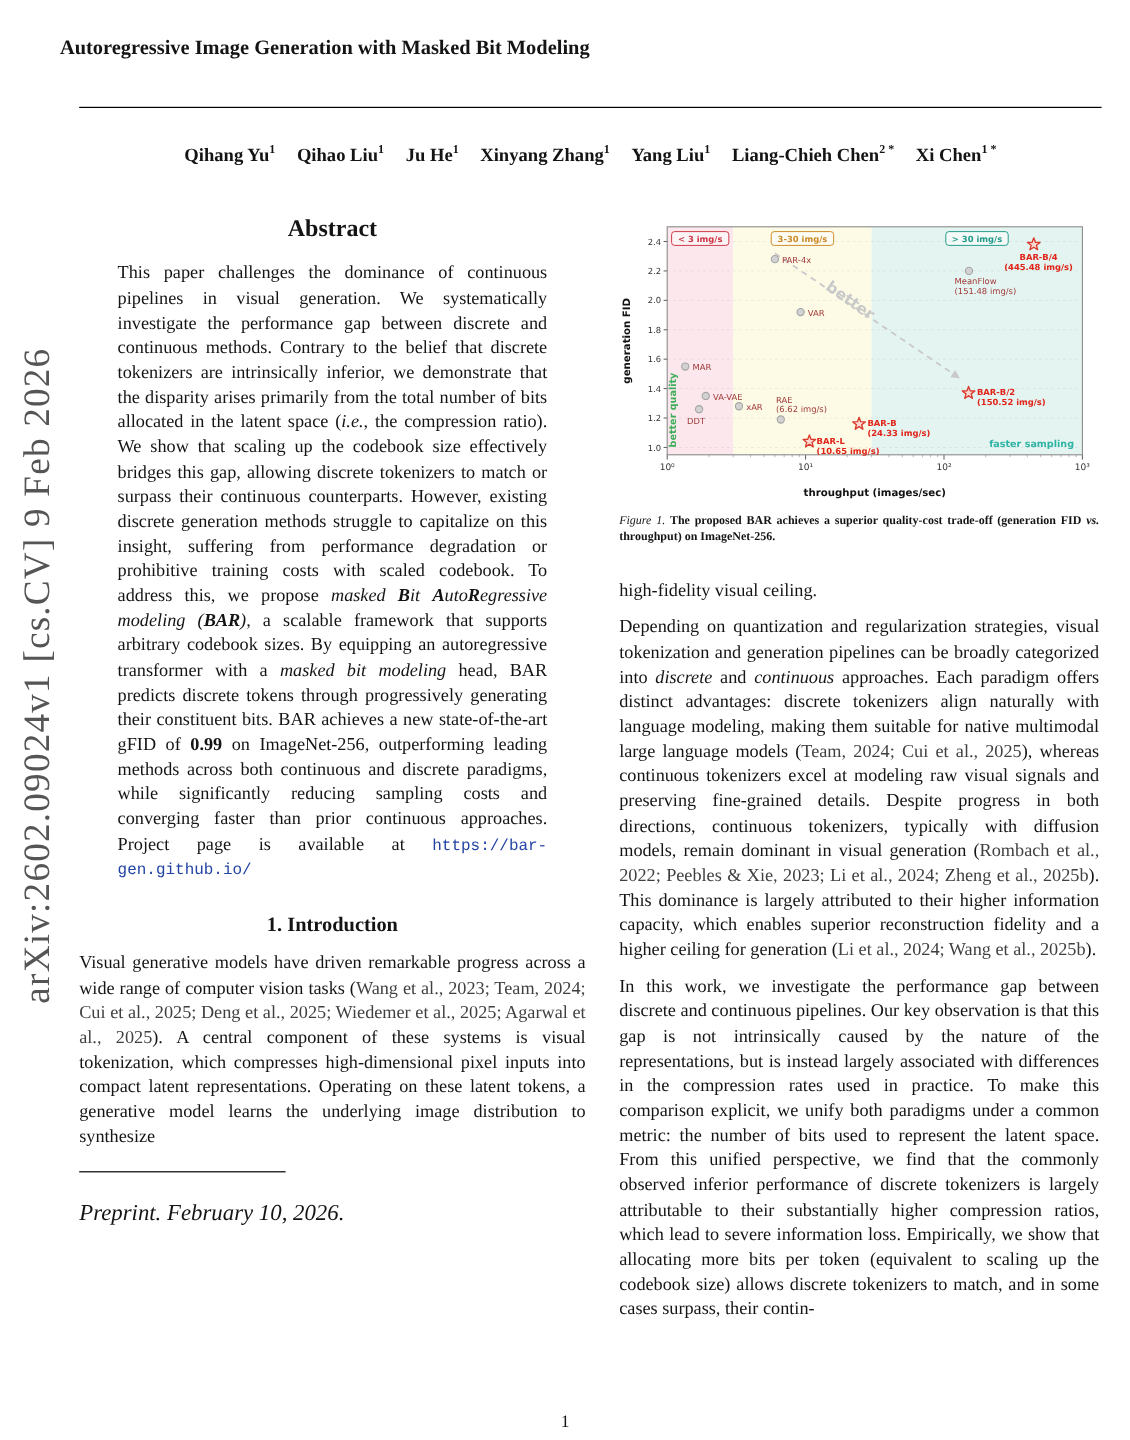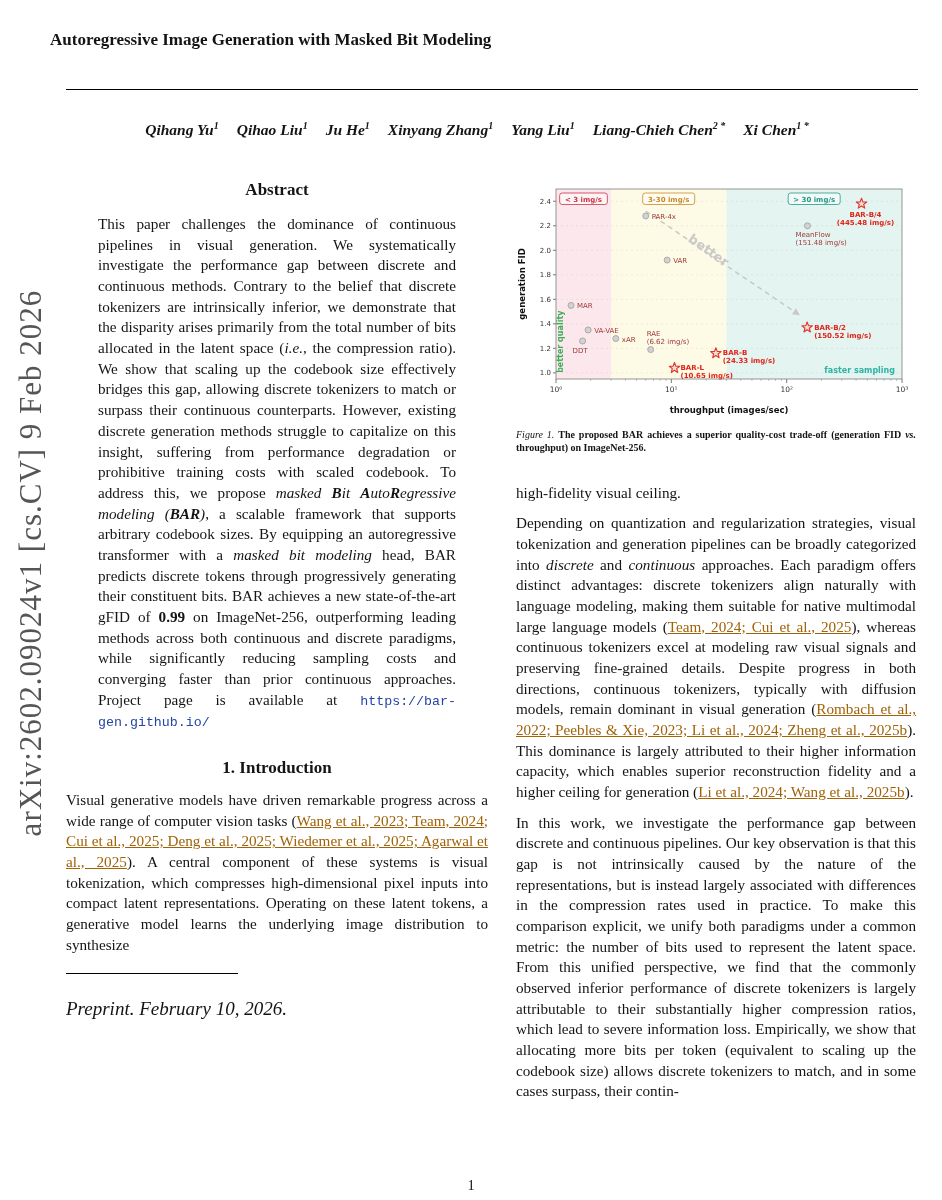--- a/index.html
+++ b/index.html
@@ -13,36 +13,36 @@
     position:absolute; left:-319px; top:545px; width:700px; text-align:center;
     transform:rotate(-90deg); font-size:31px; color:#555; letter-spacing:1px;
     white-space:nowrap;
   }
   .title {
     position:absolute; top:30px; left:50px; width:852px; text-align:left;
     font-size:17px; font-weight:bold;
   }
   .title-rule { position:absolute; top:89px; left:66px; width:852px; border-top:1.6px solid #000; }
   .authors {
-    position:absolute; top:120px; left:35px; width:884px; text-align:center;
-    font-size:15.5px; font-weight:bold;font-style:italic;
+    position:absolute; top:120px; left:50px; width:884px; text-align:center;
+    font-size:15.5px; font-weight:bold;
   }
   .author { margin:0 9px; white-space:nowrap; }
   .author sup { font-size:10px; }
   .col { position:absolute; top:172px; font-size:15.2px; line-height:1.36; text-align:justify; }
   .col-left  { left:66px;  width:422px; }
   .col-right { left:516px; width:400px; }
-  .abstract-head { text-align:center; font-size:17px; margin:6px 0 13px; }
+  .abstract-head { text-align:center; font-size:20px; margin:6px 0 13px; }
   .abstract-body { padding:0 32px; }
   .section-head { font-size:17px; text-align:center; margin:24px 0 11px; }
   .body-par { margin-bottom:10px; }
   .s-i  { font-style:italic; }
   .s-b  { font-weight:bold; }
   .s-bi { font-weight:bold; font-style:italic; }
-  .s-cite { color:#a16207;text-decoration:underline; }
+  .s-cite { color:#404040; }
   .s-url  { font-family:"Liberation Mono","DejaVu Sans Mono",monospace; color:#2344a4; font-size:13.3px; }
   .footnote-rule { width:172px; border-top:1px solid #000; margin-top:18px; margin-bottom:6px; }
   .footnote { font-size:12.7px; line-height:1.3; text-align:justify; }
   .footnote sup { font-size:9px; }
   .preprint-note { font-style:italic; font-size:19px; margin-top:22px; text-align:left; }
   .figure1 { margin:4px 0 28px; }
   #chart-svg { width:400px; height:242px; display:block; font-family:"DejaVu Sans",sans-serif; }
   .caption { font-size:10px; line-height:1.33; text-align:justify; margin-top:10px; }
   .page-number { position:absolute; bottom:6px; left:0; width:942px; text-align:center; font-size:14.5px; }
 </style>

